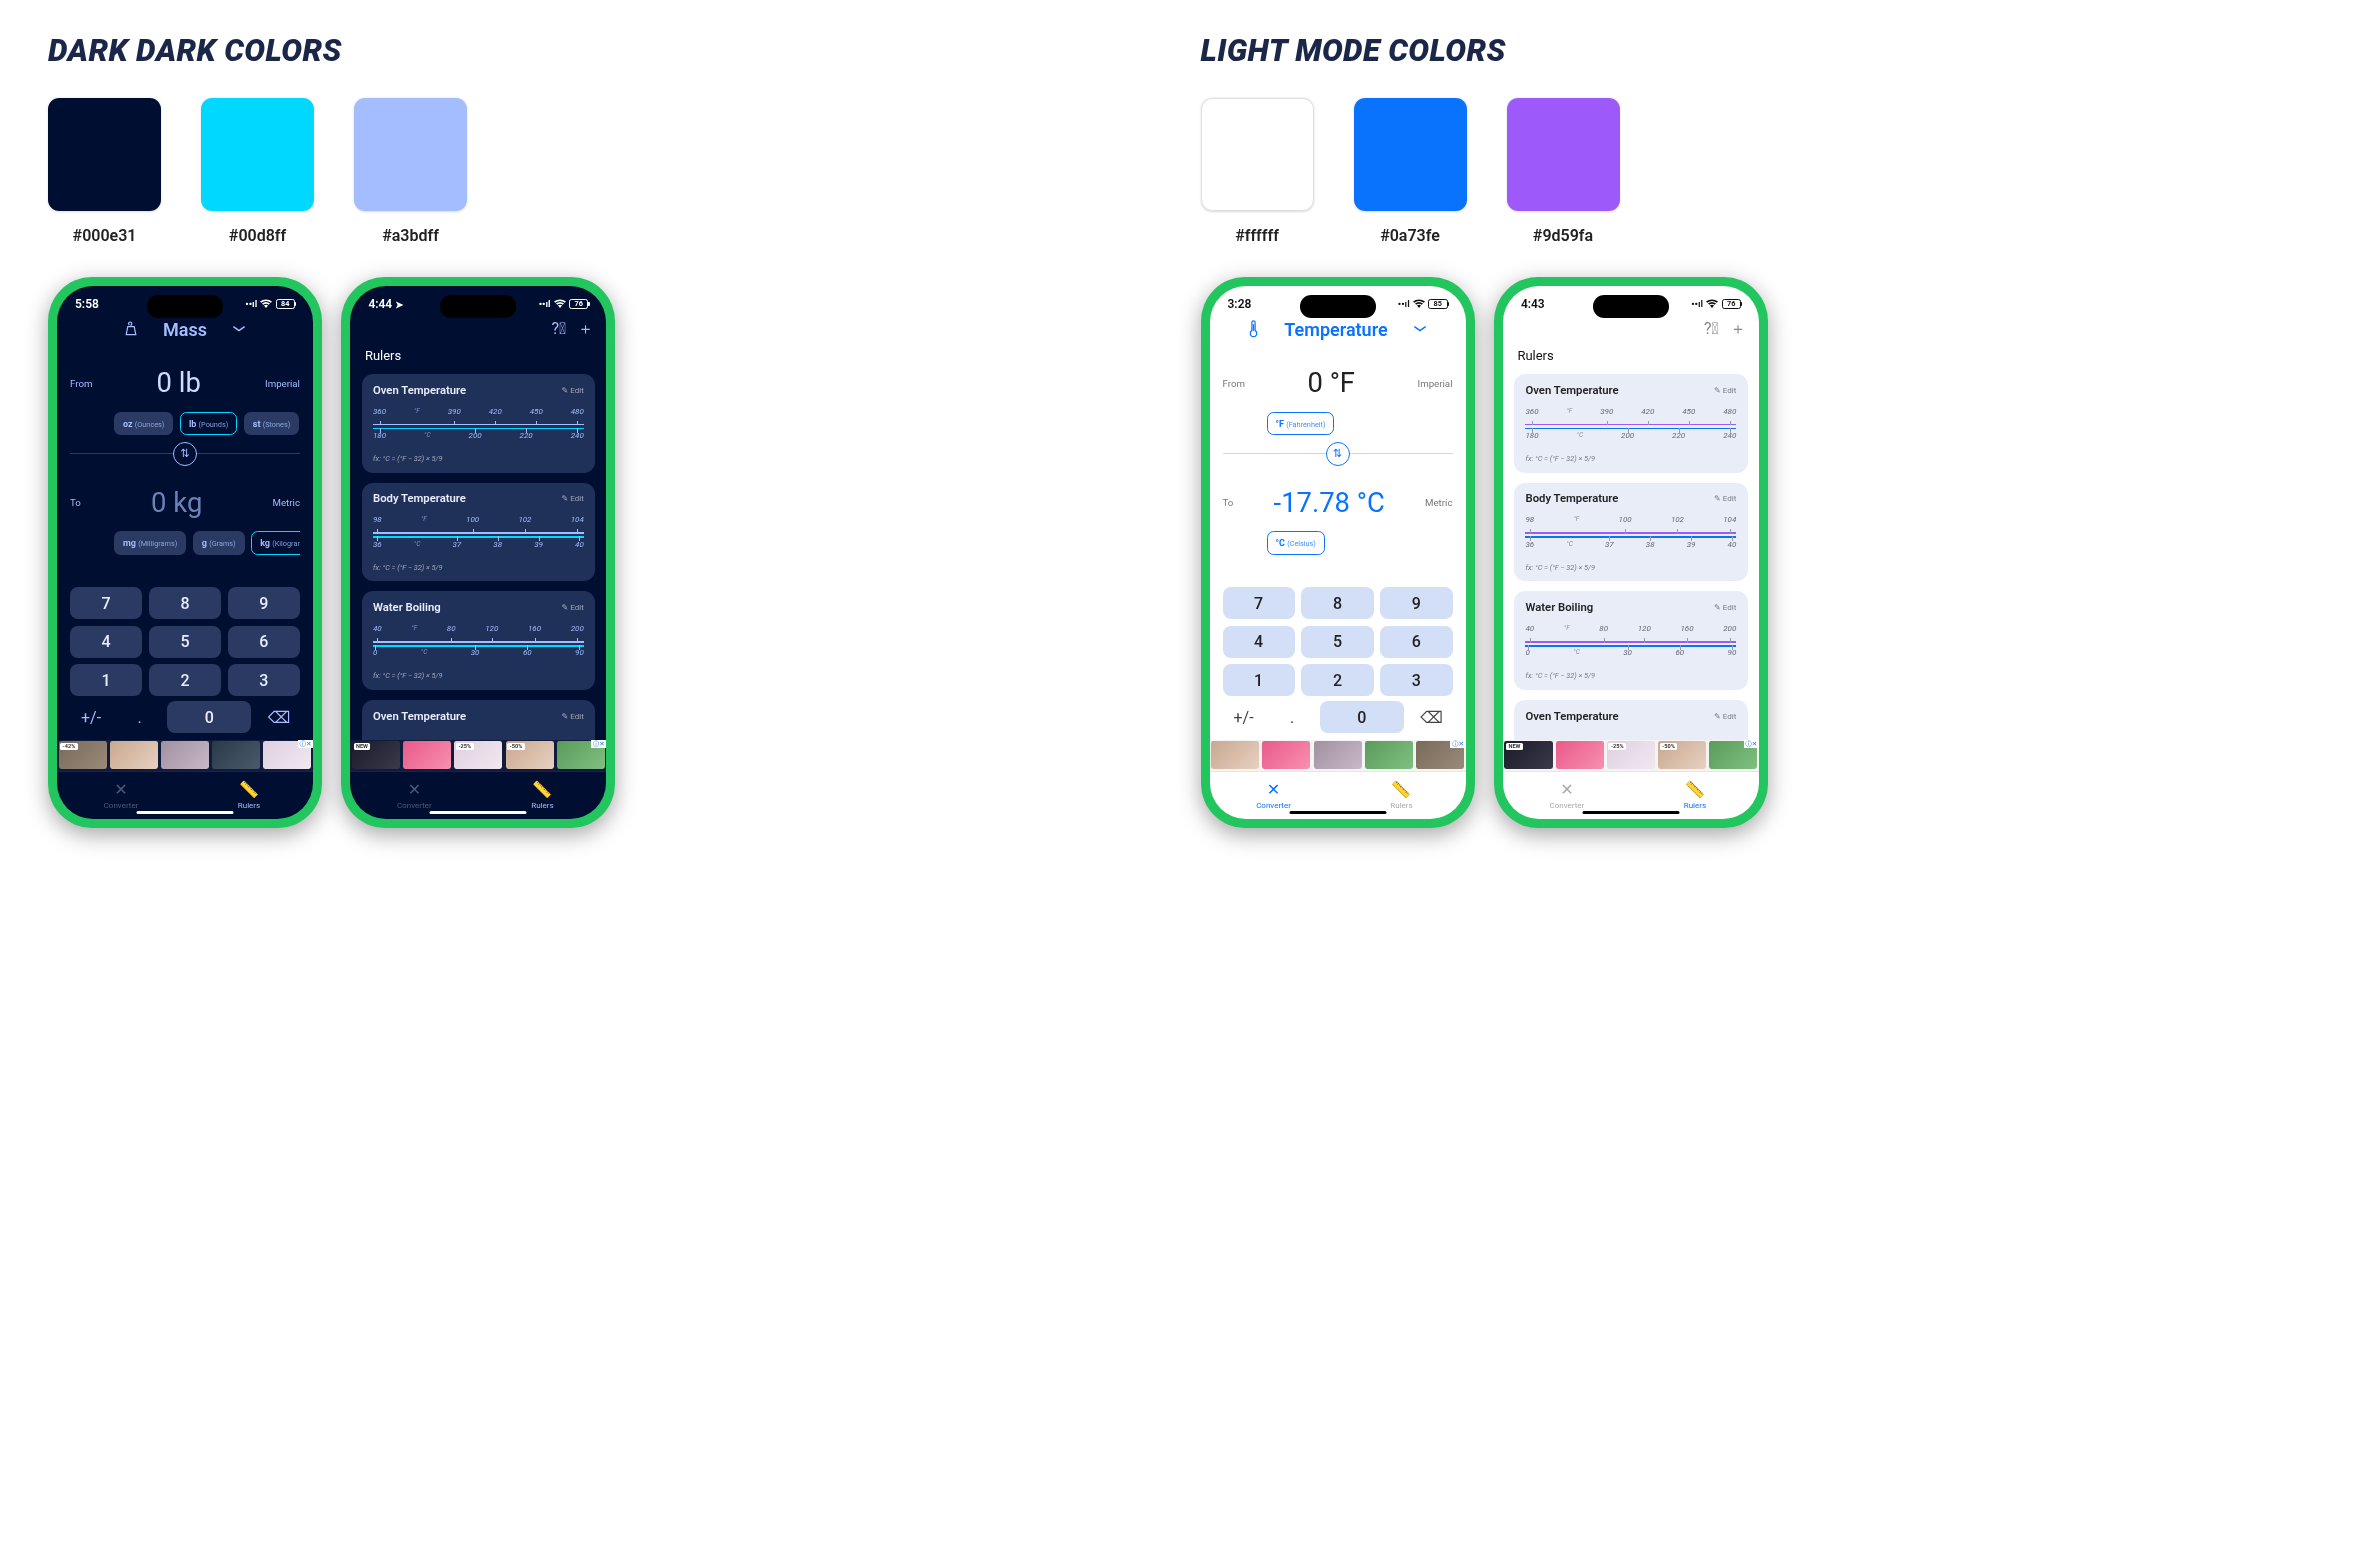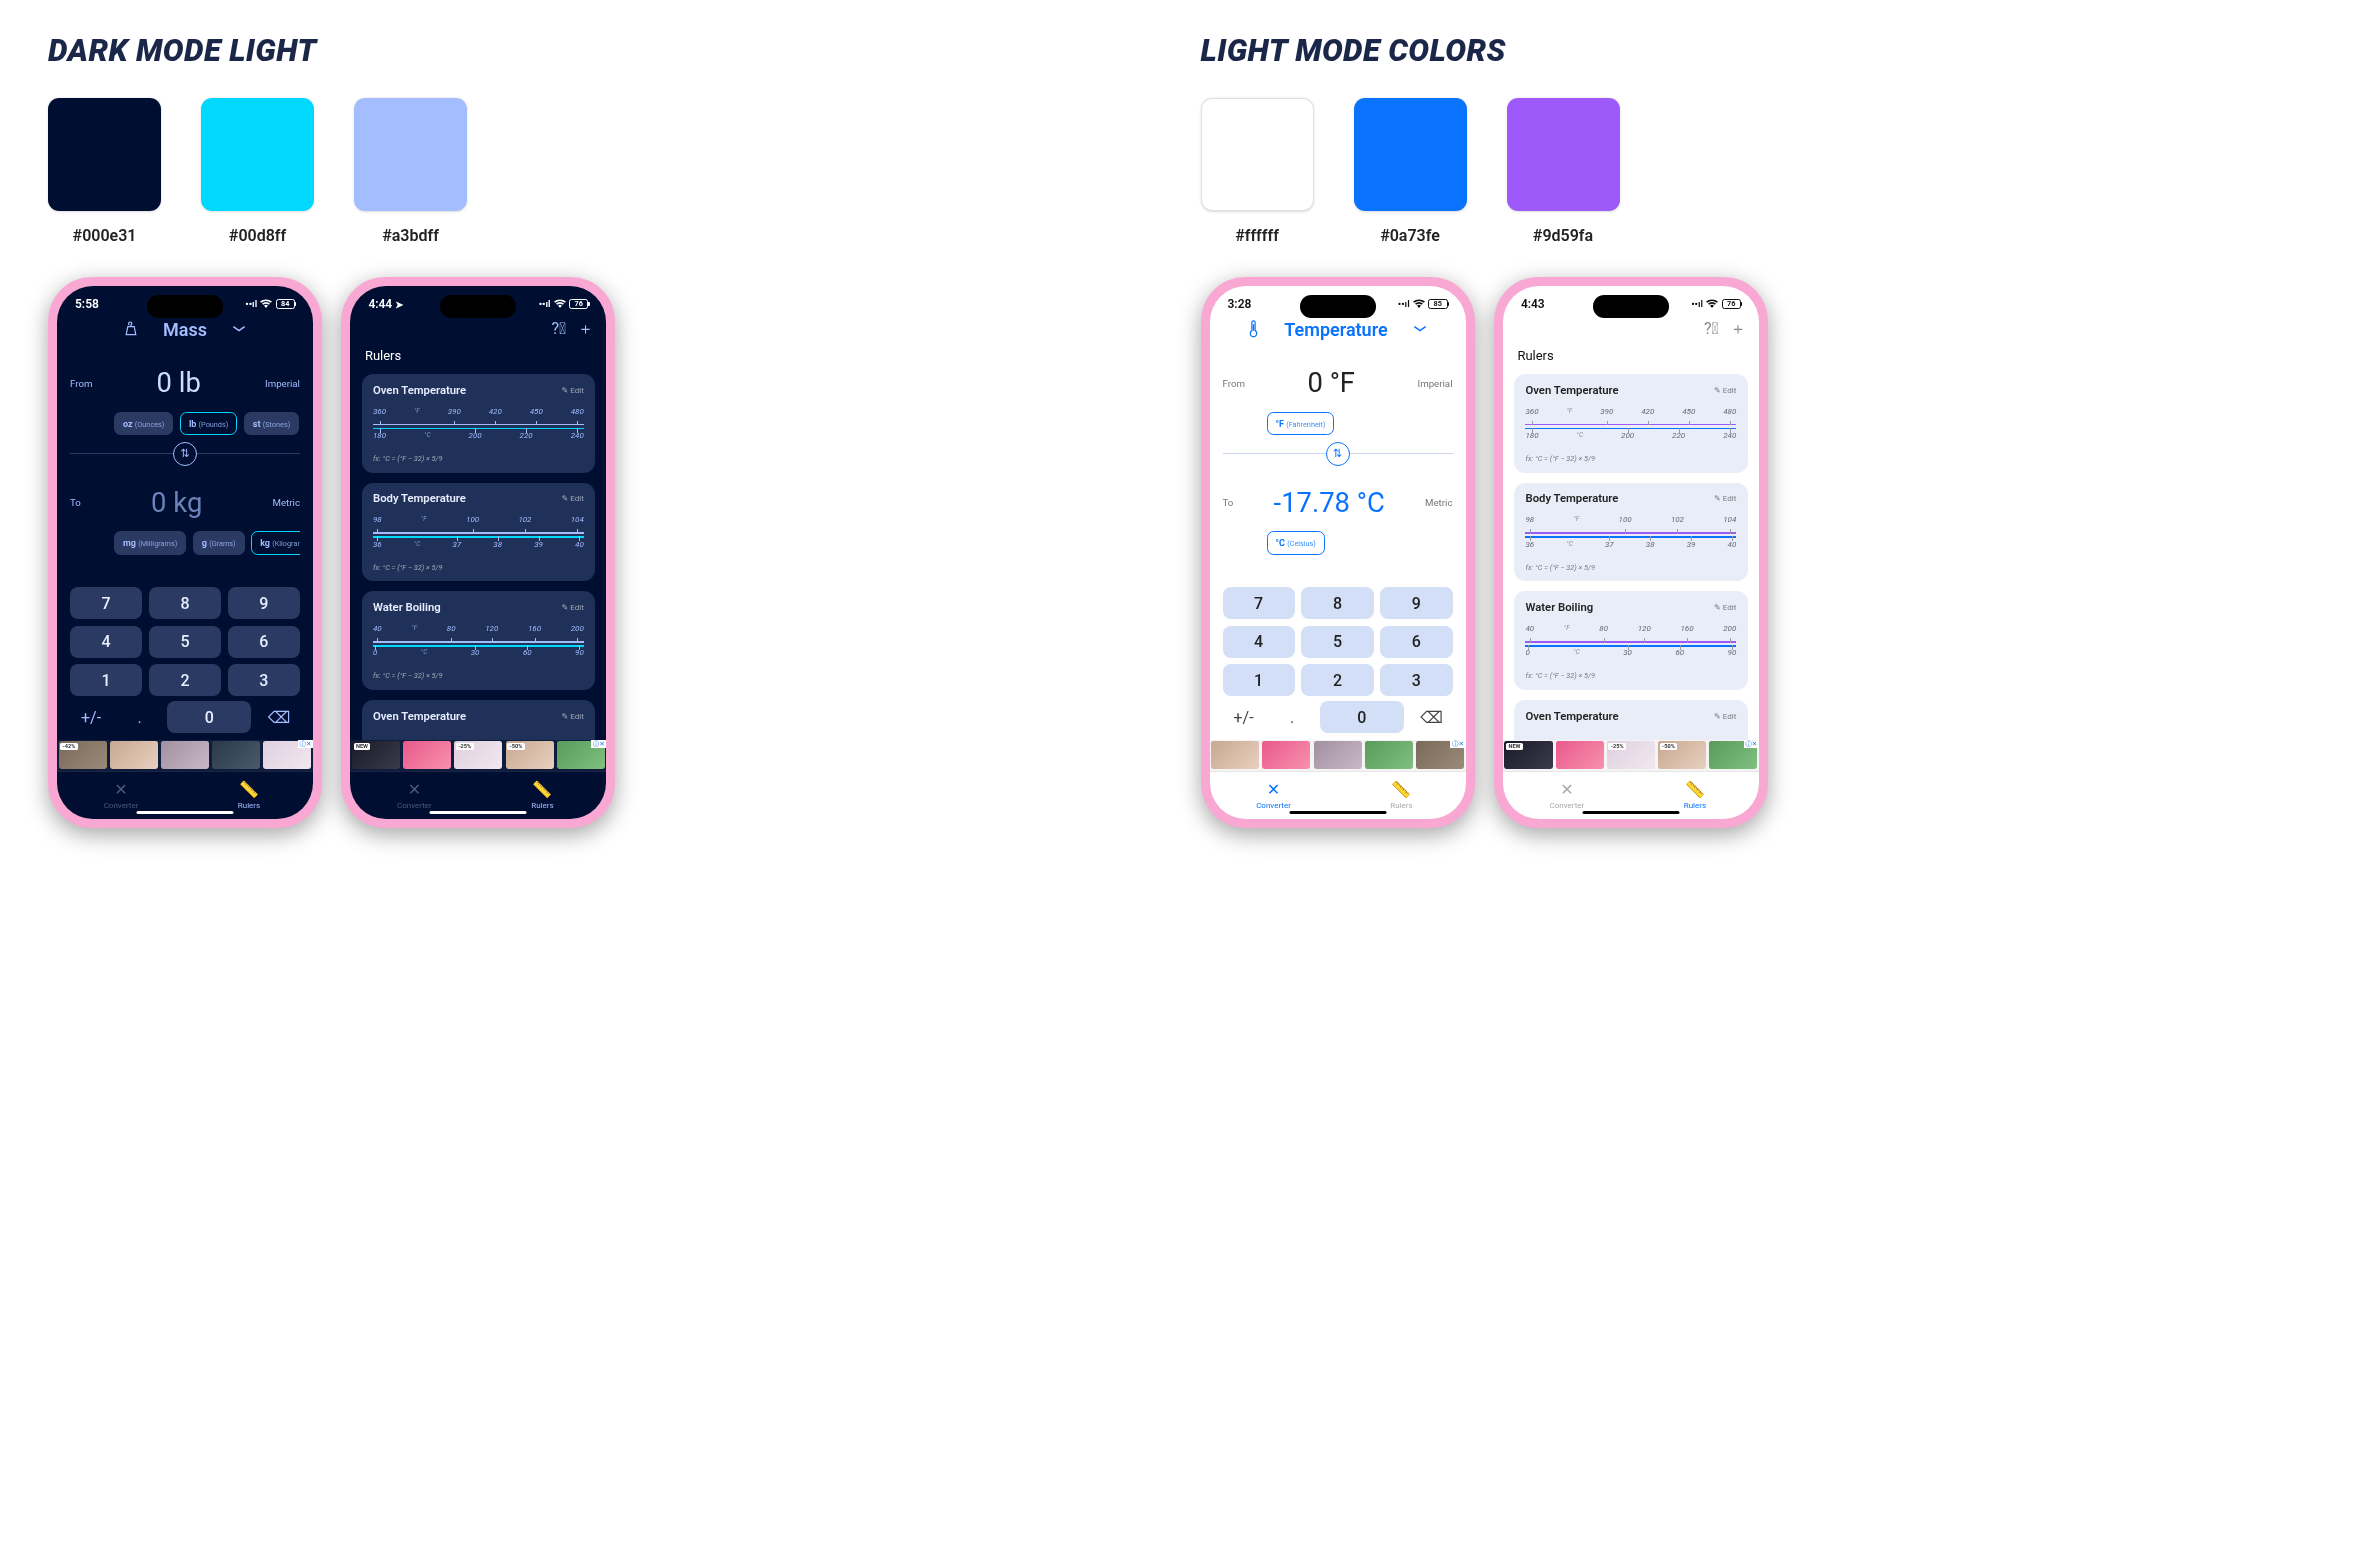--- a/index.html
+++ b/index.html
@@ -13,21 +13,21 @@
   .page{display:flex;gap:48px;}
   .half{flex:1;min-width:0;}
   .half>h1{font-size:31px;font-weight:900;color:#1a2748;letter-spacing:0.4px;margin-bottom:29px;font-style:italic;}
   .palette{display:flex;gap:40px;margin-bottom:32px;}
   .swatch{display:flex;flex-direction:column;align-items:center;gap:14.5px;}
   .chip{width:113px;height:113px;border-radius:11.3px;box-shadow:0 0.8px 2.4px rgba(0,0,0,.15);}
   .chip.border{border:0.8px solid #e0e0e0;}
   .hex{font-size:16px;font-weight:600;color:#222;}
   .phones{display:flex;gap:19.4px;}
   
-  .phone{width:274px;height:551px;background:#f9a8d4;border-radius:44px;padding:9px;box-shadow:0 6.5px 22.6px rgba(0,0,0,.35);position:relative;}
+  .phone{width:274px;height:551px;background:#22c55e;border-radius:44px;padding:9px;box-shadow:0 6.5px 22.6px rgba(0,0,0,.35);position:relative;}
   .screen{width:100%;height:100%;border-radius:36px;overflow:hidden;position:relative;display:flex;flex-direction:column;}
   .screen.dark{background:var(--dark1);color:#fff;}
   .screen.light{background:#fff;color:#111;}
   .island{position:absolute;top:9.7px;left:50%;transform:translateX(-50%);width:76px;height:22.6px;background:#000;border-radius:11.3px;z-index:5;}
   
   .status{display:flex;justify-content:space-between;align-items:center;padding:11.3px 18px 4.8px;font-size:12px;font-weight:600;z-index:2;}
   .status .right{display:flex;gap:3.2px;align-items:center;font-size:9.7px;justify-content:space-between;}
   .batt{border:1px solid currentColor;border-radius:2.4px;width:19.4px;height:9.7px;position:relative;display:inline-flex;align-items:center;justify-content:center;font-size:7.3px;font-weight:700;}
   .batt:after{content:"";position:absolute;right:-2.4px;top:2.4px;width:1.6px;height:4px;background:currentColor;border-radius:0 0.8px 0.8px 0;}
   .loc{font-size:9.7px;}
@@ -132,21 +132,21 @@
   .formula{font-size:7.3px;font-style:italic;opacity:.55;margin-top:0;}
   
   svg{display:block;}
 </style>
 </head>
 <body>
 
 <div class="page">
 
   <div class="half">
-    <h1>DARK MODE LIGHT</h1>
+    <h1>DARK DARK COLORS</h1>
 
     <div class="palette">
       <div class="swatch">
         <div class="chip" style="background:#000e31"></div>
         <div class="hex">#000e31</div>
       </div>
       <div class="swatch">
         <div class="chip" style="background:#00d8ff"></div>
         <div class="hex">#00d8ff</div>
       </div>

